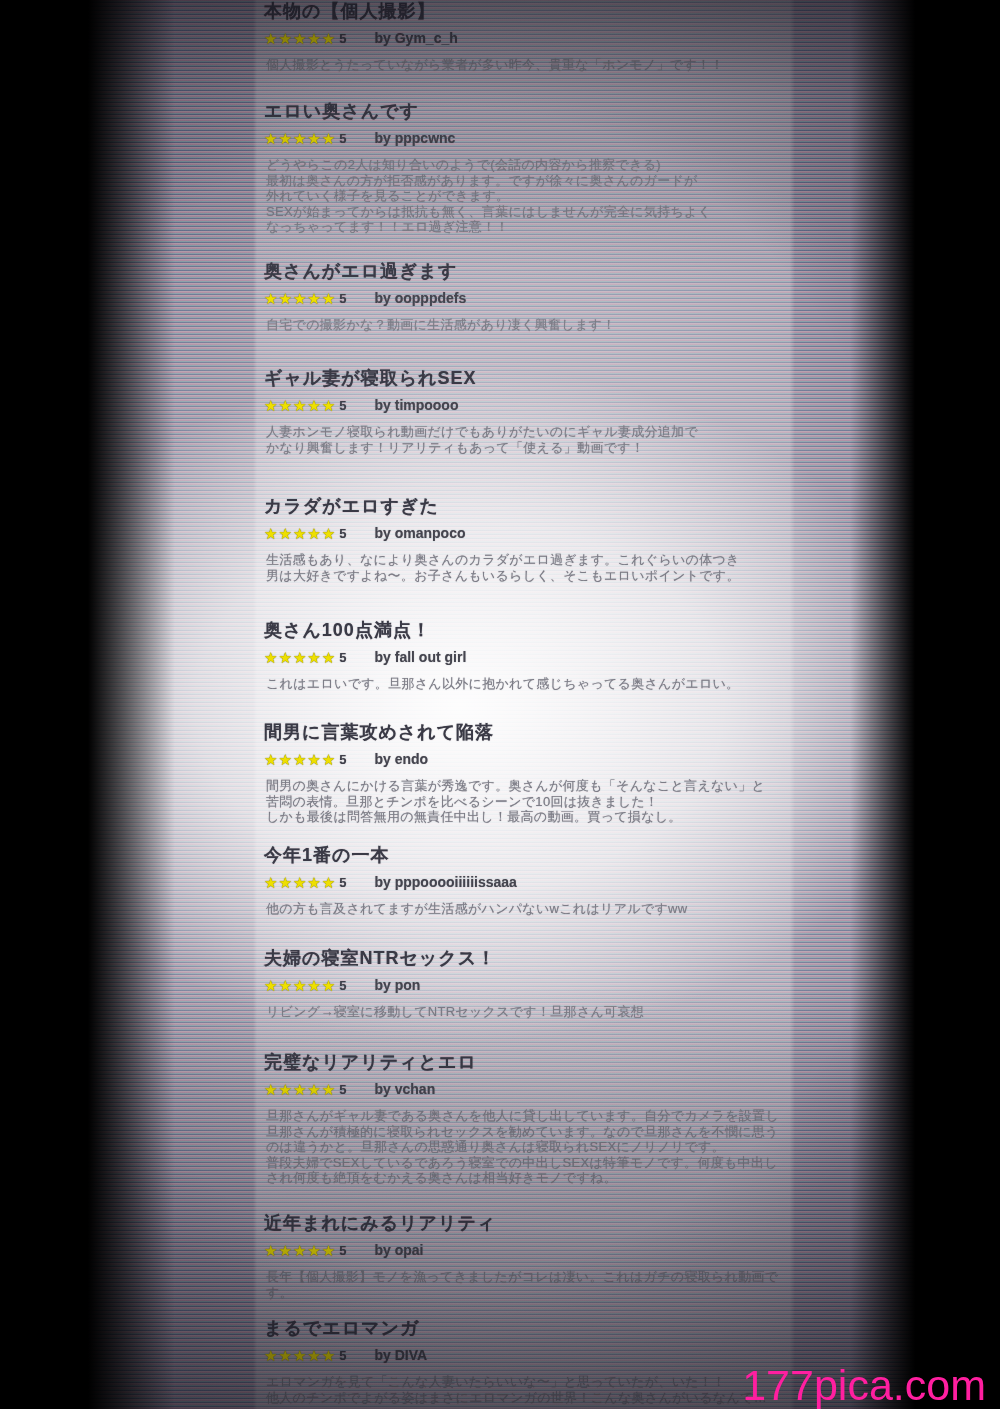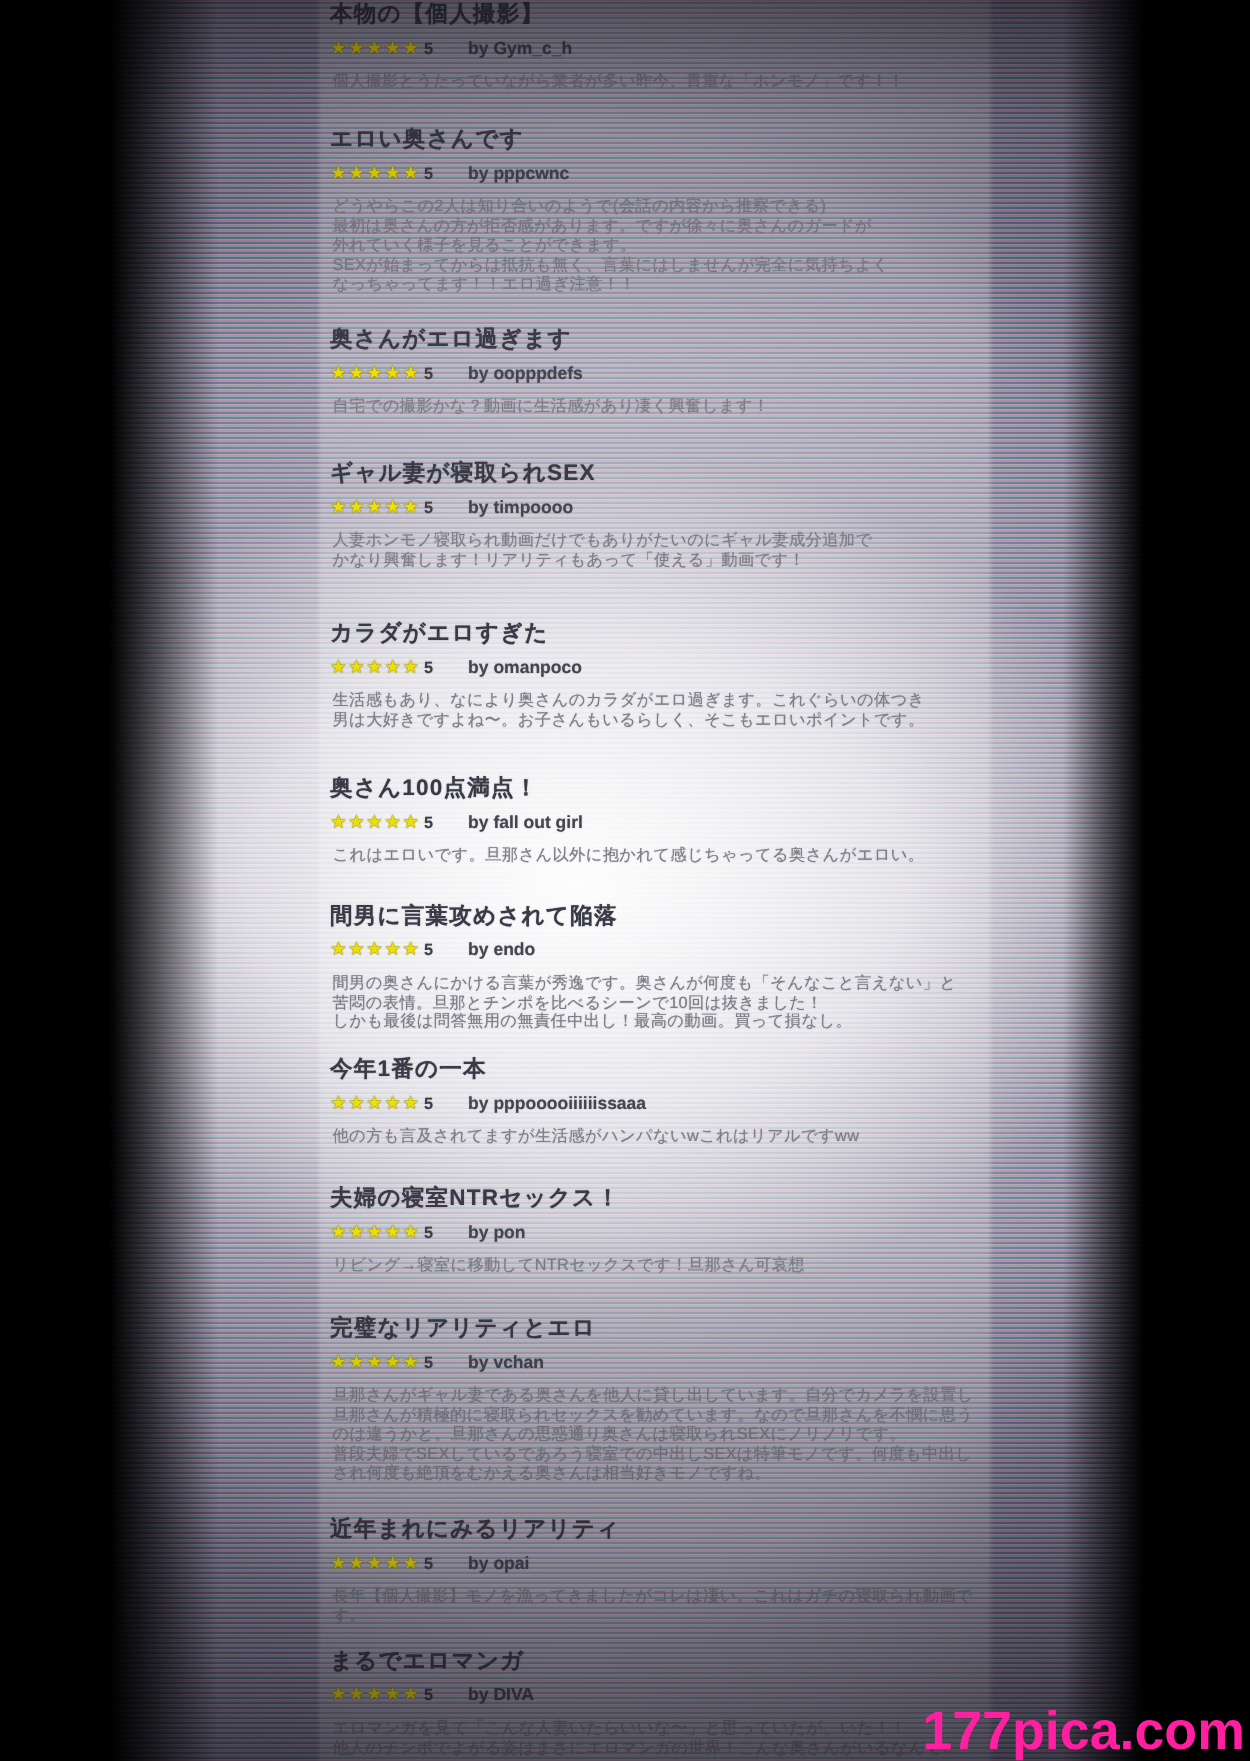--- a/index.html
+++ b/index.html
@@ -63,22 +63,22 @@
   
   .vignette {
     position: absolute; inset: 0; z-index: 3; pointer-events: none;
     background:
       linear-gradient(90deg, #000 0%, #000 8.8%, rgba(0,0,0,0) 17.5%, rgba(0,0,0,0) 85%, #000 91.5%, #000 100%),
       linear-gradient(180deg, rgba(12,10,18,0.50) 0%, rgba(12,10,18,0.16) 7%, rgba(12,10,18,0) 20%, rgba(12,10,18,0) 70%, rgba(12,10,18,0.22) 87%, rgba(12,10,18,0.48) 100%),
       radial-gradient(ellipse 85% 75% at 46% 49%, rgba(0,0,0,0) 55%, rgba(10,8,16,0.32) 85%, rgba(5,4,10,0.52) 100%);
   }
 
   .watermark {
-    position: absolute; right: 4px; bottom: 2px; z-index: 4;
-    font-size: 43px; font-weight: bold;
+    position: absolute; right: 14px; bottom: 2px; z-index: 4;
+    font-size: 43px; font-weight: normal;
     color: #ff1fa0; letter-spacing: 0px; line-height: 1; text-align: center;
   }
 </style>
 </head>
 <body>
 
 <div class="photo"></div>
 
 <div class="reviews" id="review-list">
   <article class="review" style="top: 1px;">

